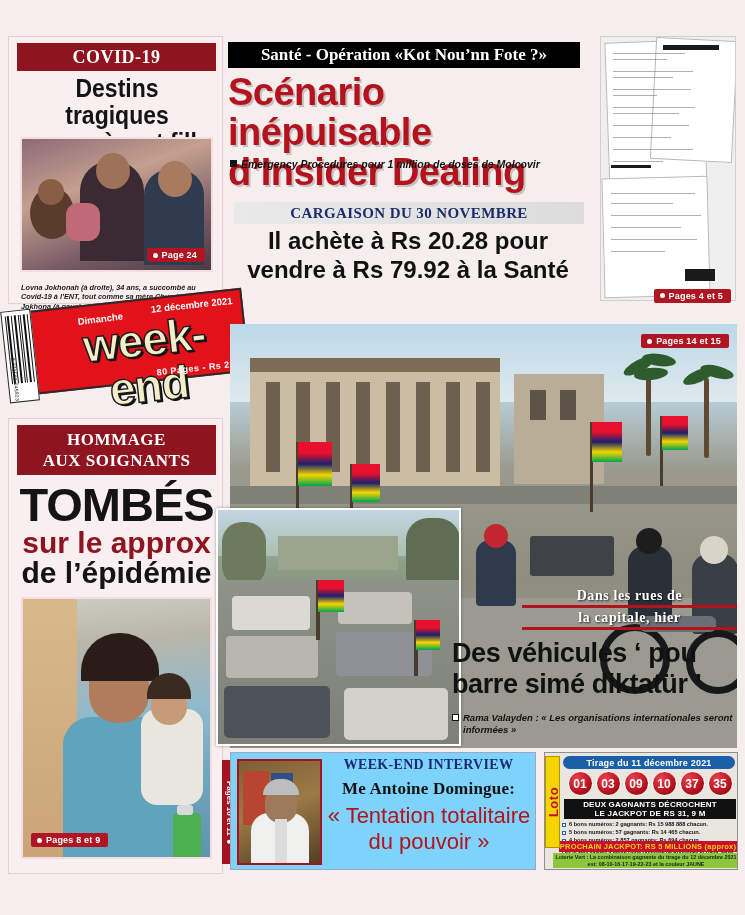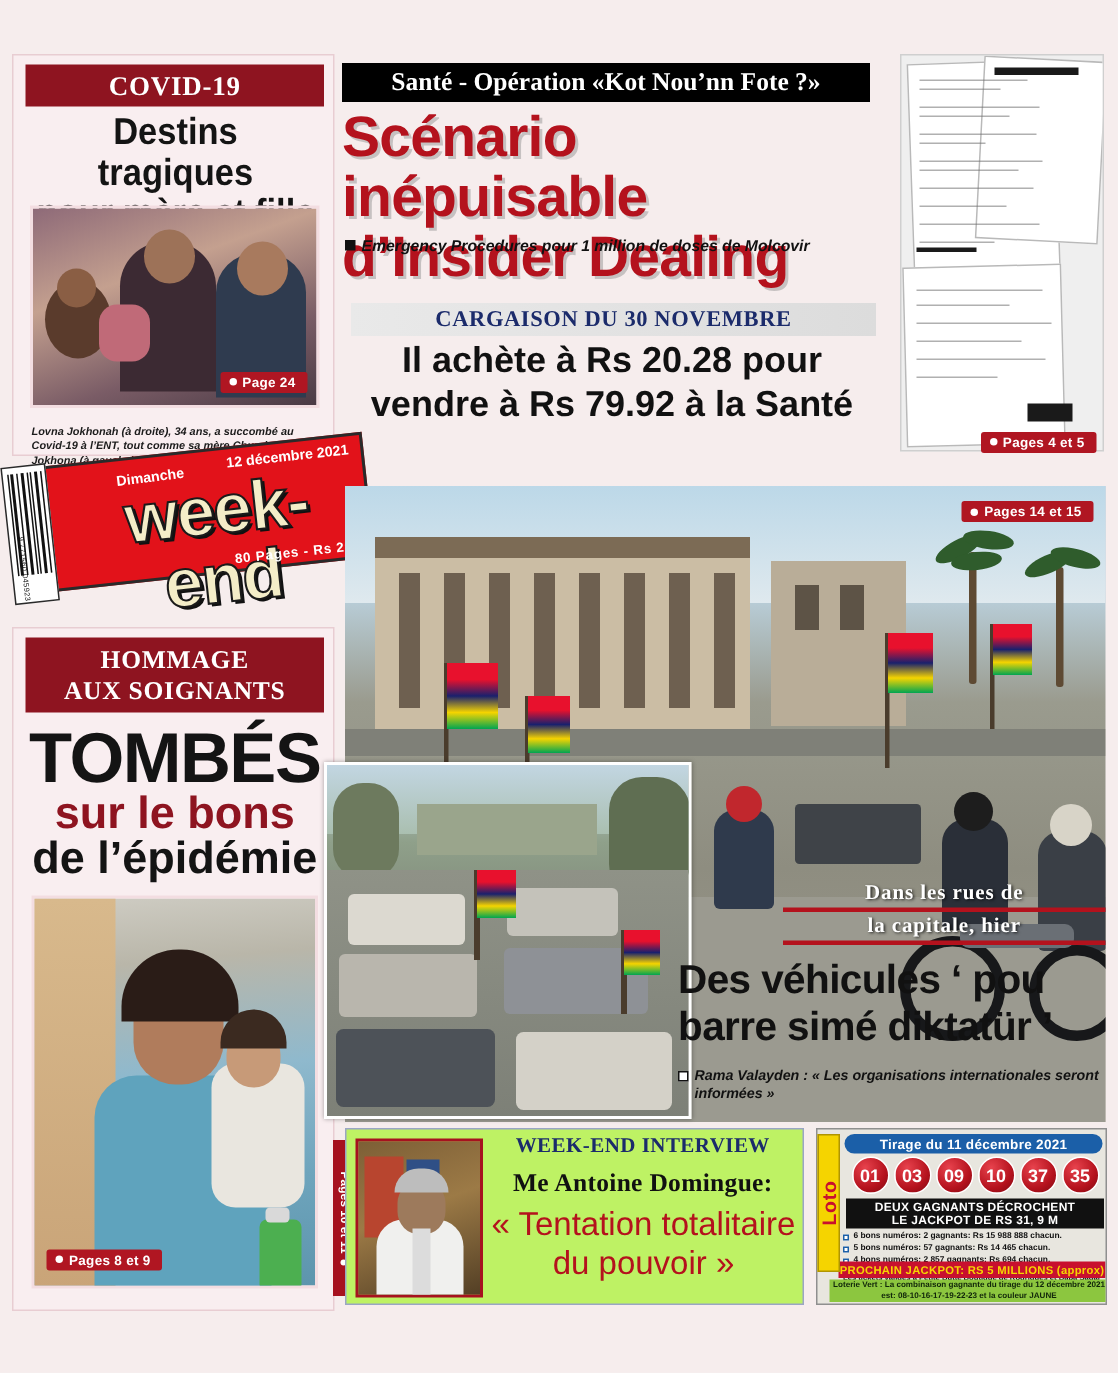--- a/index.html
+++ b/index.html
@@ -145,21 +145,21 @@
     font-size:14px;color:#fff;letter-spacing:.6px;text-shadow:1px 1px 2px rgba(0,0,0,.75);}
   #rues-kicker .rule{height:3px;background:#b4121d;margin:1px 0 2px;}
   #vehicules-head{left:452px;top:638px;width:288px;
     font-family:"Liberation Sans Narrow","Liberation Sans",sans-serif;font-weight:bold;
     font-size:27px;line-height:31px;color:#111;letter-spacing:-.4px;}
   #valayden{left:452px;top:712px;width:285px;font-size:9.5px;line-height:11.5px;
     font-style:italic;font-weight:bold;color:#111;display:flex;gap:4px;align-items:flex-start;}
   #valayden .sq{width:7px;height:7px;border:1.5px solid #111;background:#fff;flex:none;margin-top:2px;box-sizing:border-box;}
 
   
-  #interview-block{left:230px;top:752px;width:306px;height:118px;background:#bef264;
+  #interview-block{left:230px;top:752px;width:306px;height:118px;background:#7dd3fc;
     border:1px solid #9aa6c4;box-sizing:border-box;}
   #interview-tab{position:absolute;left:222px;top:760px;width:14px;height:104px;background:#a6121f;
     color:#fff;font-size:8px;font-weight:bold;display:flex;align-items:center;justify-content:center;}
   #interview-tab span{writing-mode:vertical-rl;transform:rotate(180deg);white-space:nowrap;
     display:flex;align-items:center;gap:4px;}
   #interview-tab .dot{width:4px;height:4px;border-radius:50%;background:#fff;display:block;}
   #int-photo{position:absolute;left:6px;top:6px;width:85px;height:106px;
     border:2px solid #a6121f;box-sizing:border-box;overflow:hidden;
     background:linear-gradient(160deg,#8a6a3e 0%,#a07c46 30%,#6d5430 60%,#4d3b22 100%);}
   #int-kicker{position:absolute;left:95px;top:4px;width:205px;text-align:center;
@@ -309,21 +309,21 @@
       </div>
     </div>
   </div>
 
   <div class="abs" id="hommage-block">
     <div id="hommage-kicker">
       <span>HOMMAGE</span>
       <span>AUX SOIGNANTS</span>
     </div>
     <div id="tombes">TOMBÉS</div>
-    <div id="tombes-sub1">sur  le bons</div>
+    <div id="tombes-sub1">sur  le approx</div>
     <div id="tombes-sub2">de l’épidémie</div>
 
     <div id="nurse-photo">
       <div class="abs" style="left:-6px;top:0;width:60px;height:262px;background:linear-gradient(180deg,#d8b98c,#c9a478);"></div>
       <div class="abs" style="left:40px;top:118px;width:118px;height:146px;background:#5fa3bd;border-radius:28px 28px 0 0;"></div>
       <div class="abs" style="left:66px;top:52px;width:60px;height:72px;background:#b07c5c;border-radius:28px;"></div>
       <div class="abs" style="left:58px;top:34px;width:78px;height:48px;background:#2a1c17;border-radius:38px 38px 0 0;"></div>
       <div class="abs" style="left:118px;top:110px;width:62px;height:96px;background:#e9e6df;border-radius:16px;"></div>
       <div class="abs" style="left:128px;top:86px;width:36px;height:40px;background:#c79a78;border-radius:18px;"></div>
       <div class="abs" style="left:124px;top:74px;width:44px;height:26px;background:#3b2a20;border-radius:22px 22px 0 0;"></div>

